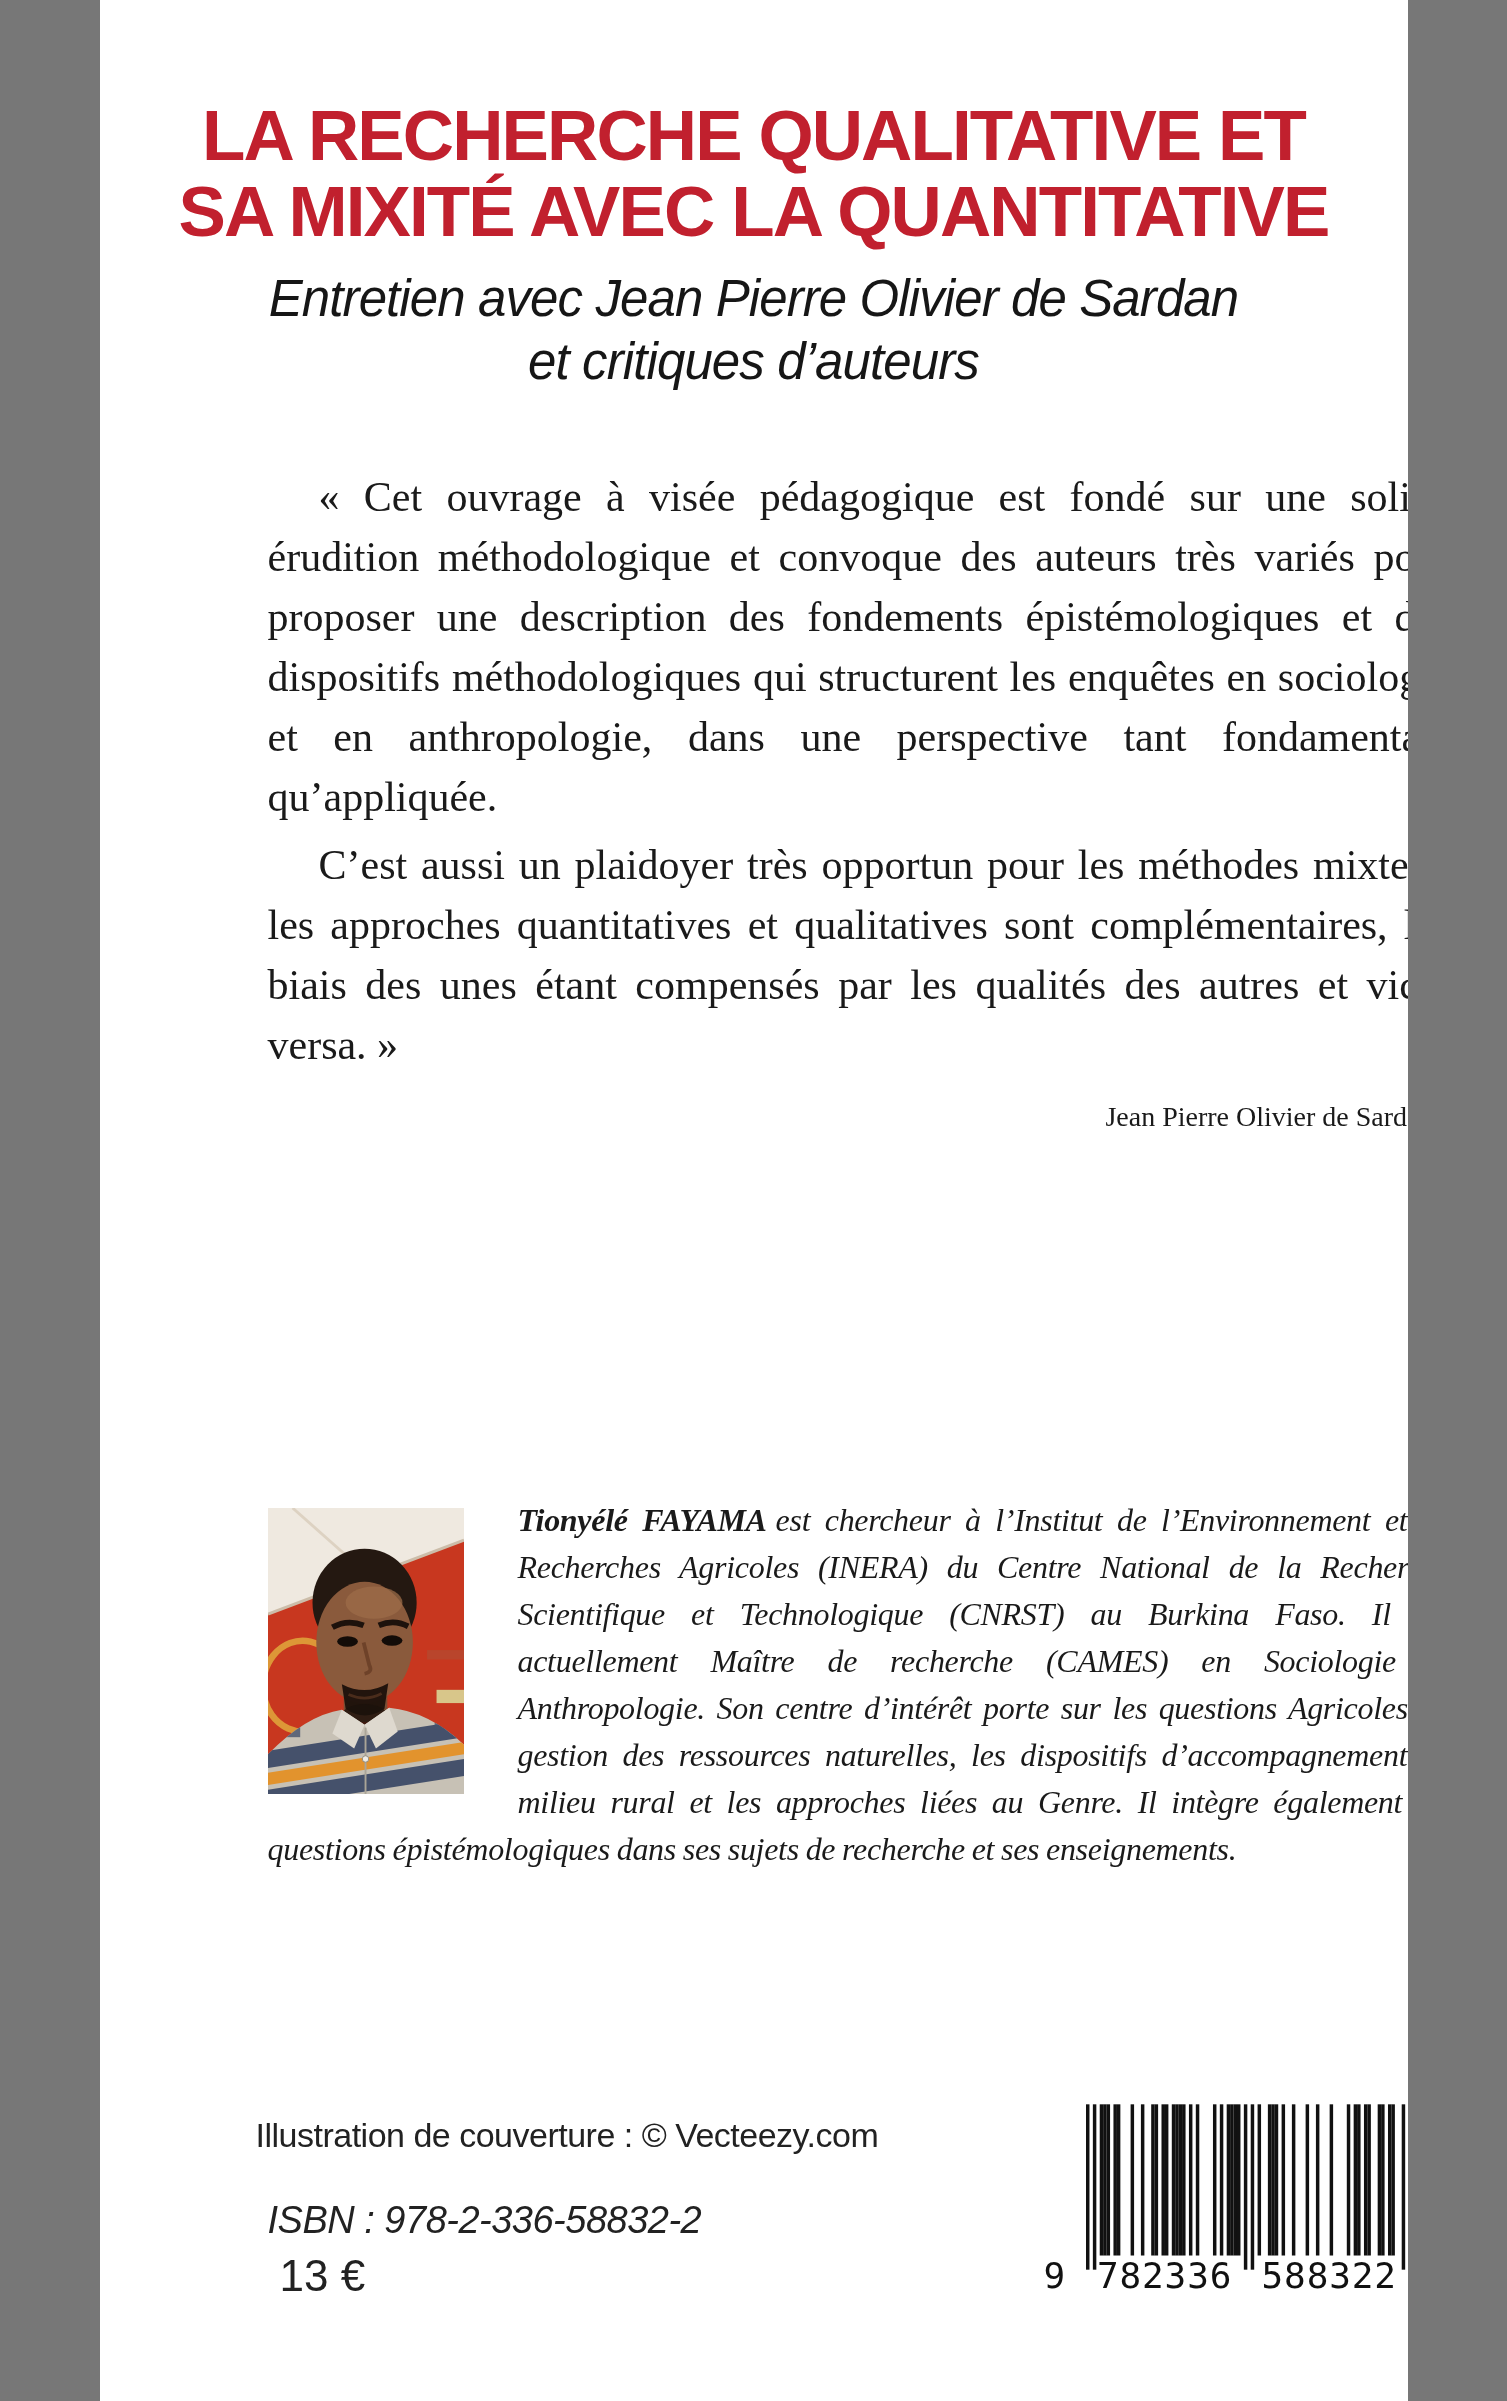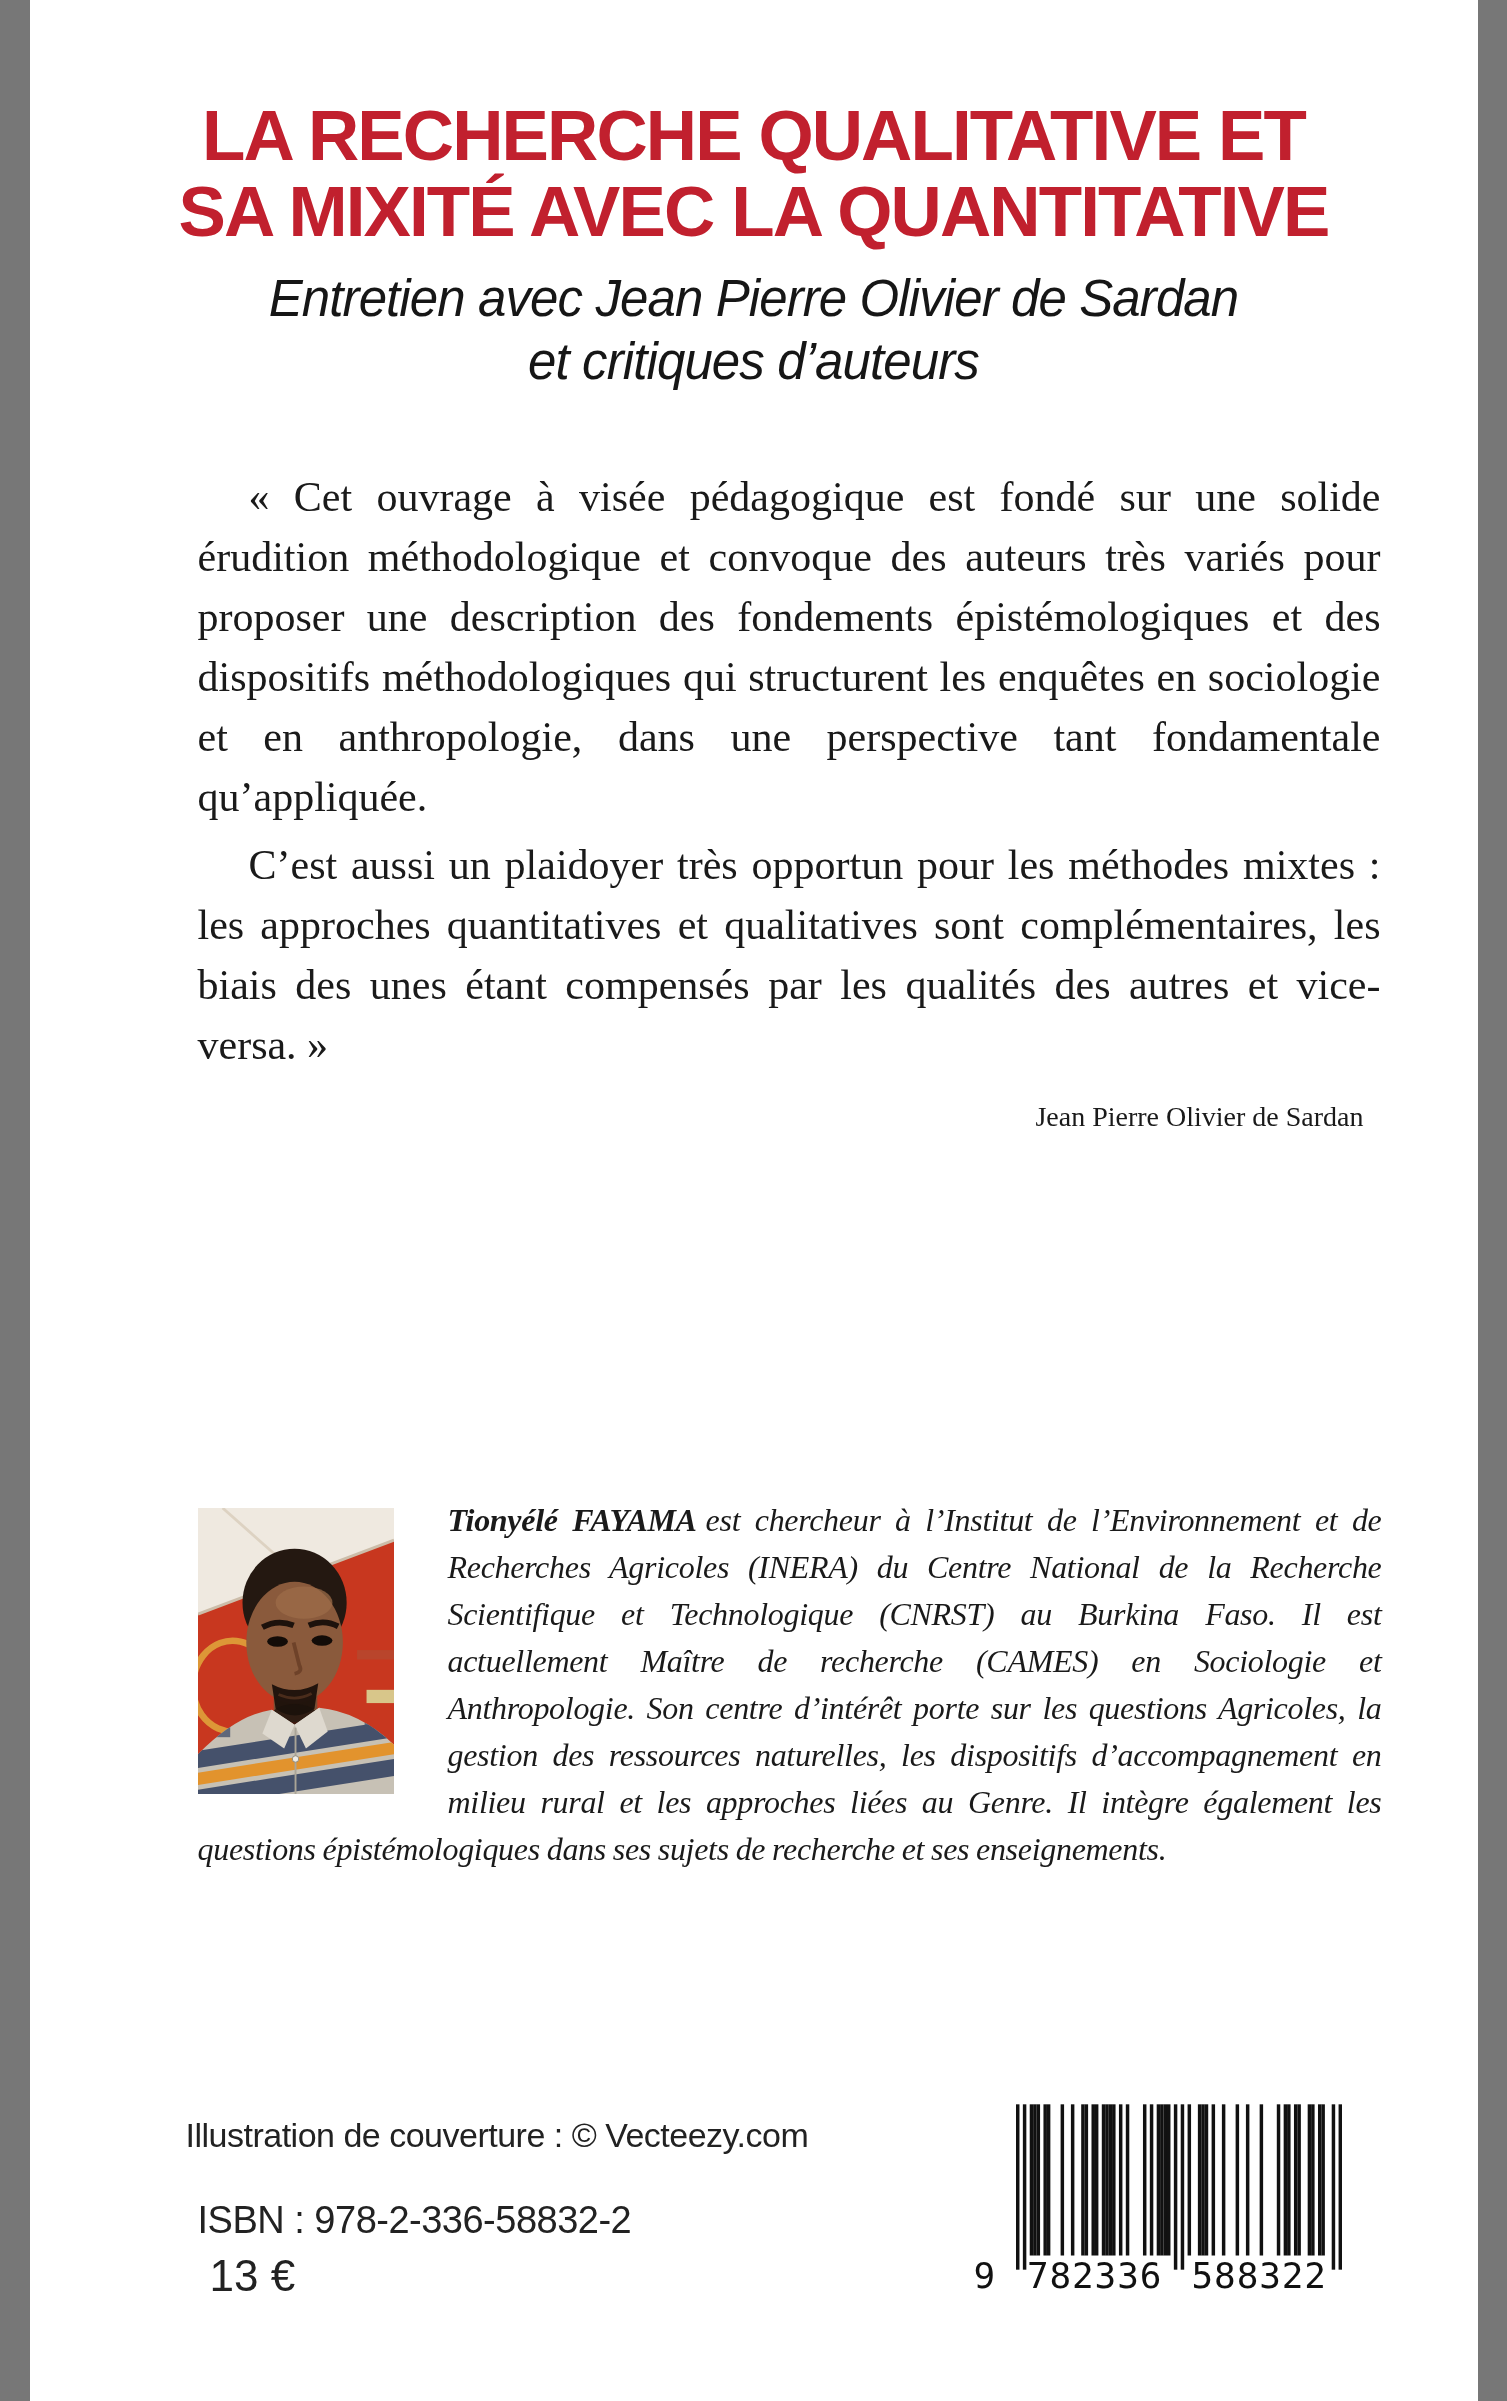--- a/index.html
+++ b/index.html
@@ -1,18 +1,18 @@
 <!DOCTYPE html>
 <html style="--title-red: #c1202e;font-size:15px"><head>
 <meta charset="utf-8">
 <style>
   html,body{margin:0;padding:0;background:#777;}
   .page{
     position:relative;
-    width:1448px;height:2402px;
+    width:1308px;height:2402px;
     margin:0 auto;
     background:#ffffff;
     overflow:hidden;
     font-family:"Liberation Serif", serif;
     color:#1a1a1a;
   }
   
   .title{
     position:absolute;top:98px;left:0;right:0;margin:0;
     text-align:center;
@@ -68,20 +68,21 @@
     position:absolute;top:2118px;left:156px;margin:0;
     font-family:"Liberation Sans", sans-serif;
     font-size:34px;line-height:34px;letter-spacing:-0.5px;
     color:#222;
   }
   .isbn{
     position:absolute;top:2201px;left:168px;margin:0;
     font-family:"Liberation Sans", sans-serif;
     font-size:38px;line-height:38px;letter-spacing:-0.5px;
     color:#222;
+    font-style:italic;
   }
   .price{
     position:absolute;top:2254px;left:180px;margin:0;
     font-family:"Liberation Sans", sans-serif;
     font-size:44px;line-height:44px;
     color:#222;
   }
   .barcode{
     position:absolute;left:986px;top:2104px;width:326px;height:189px;
   }

